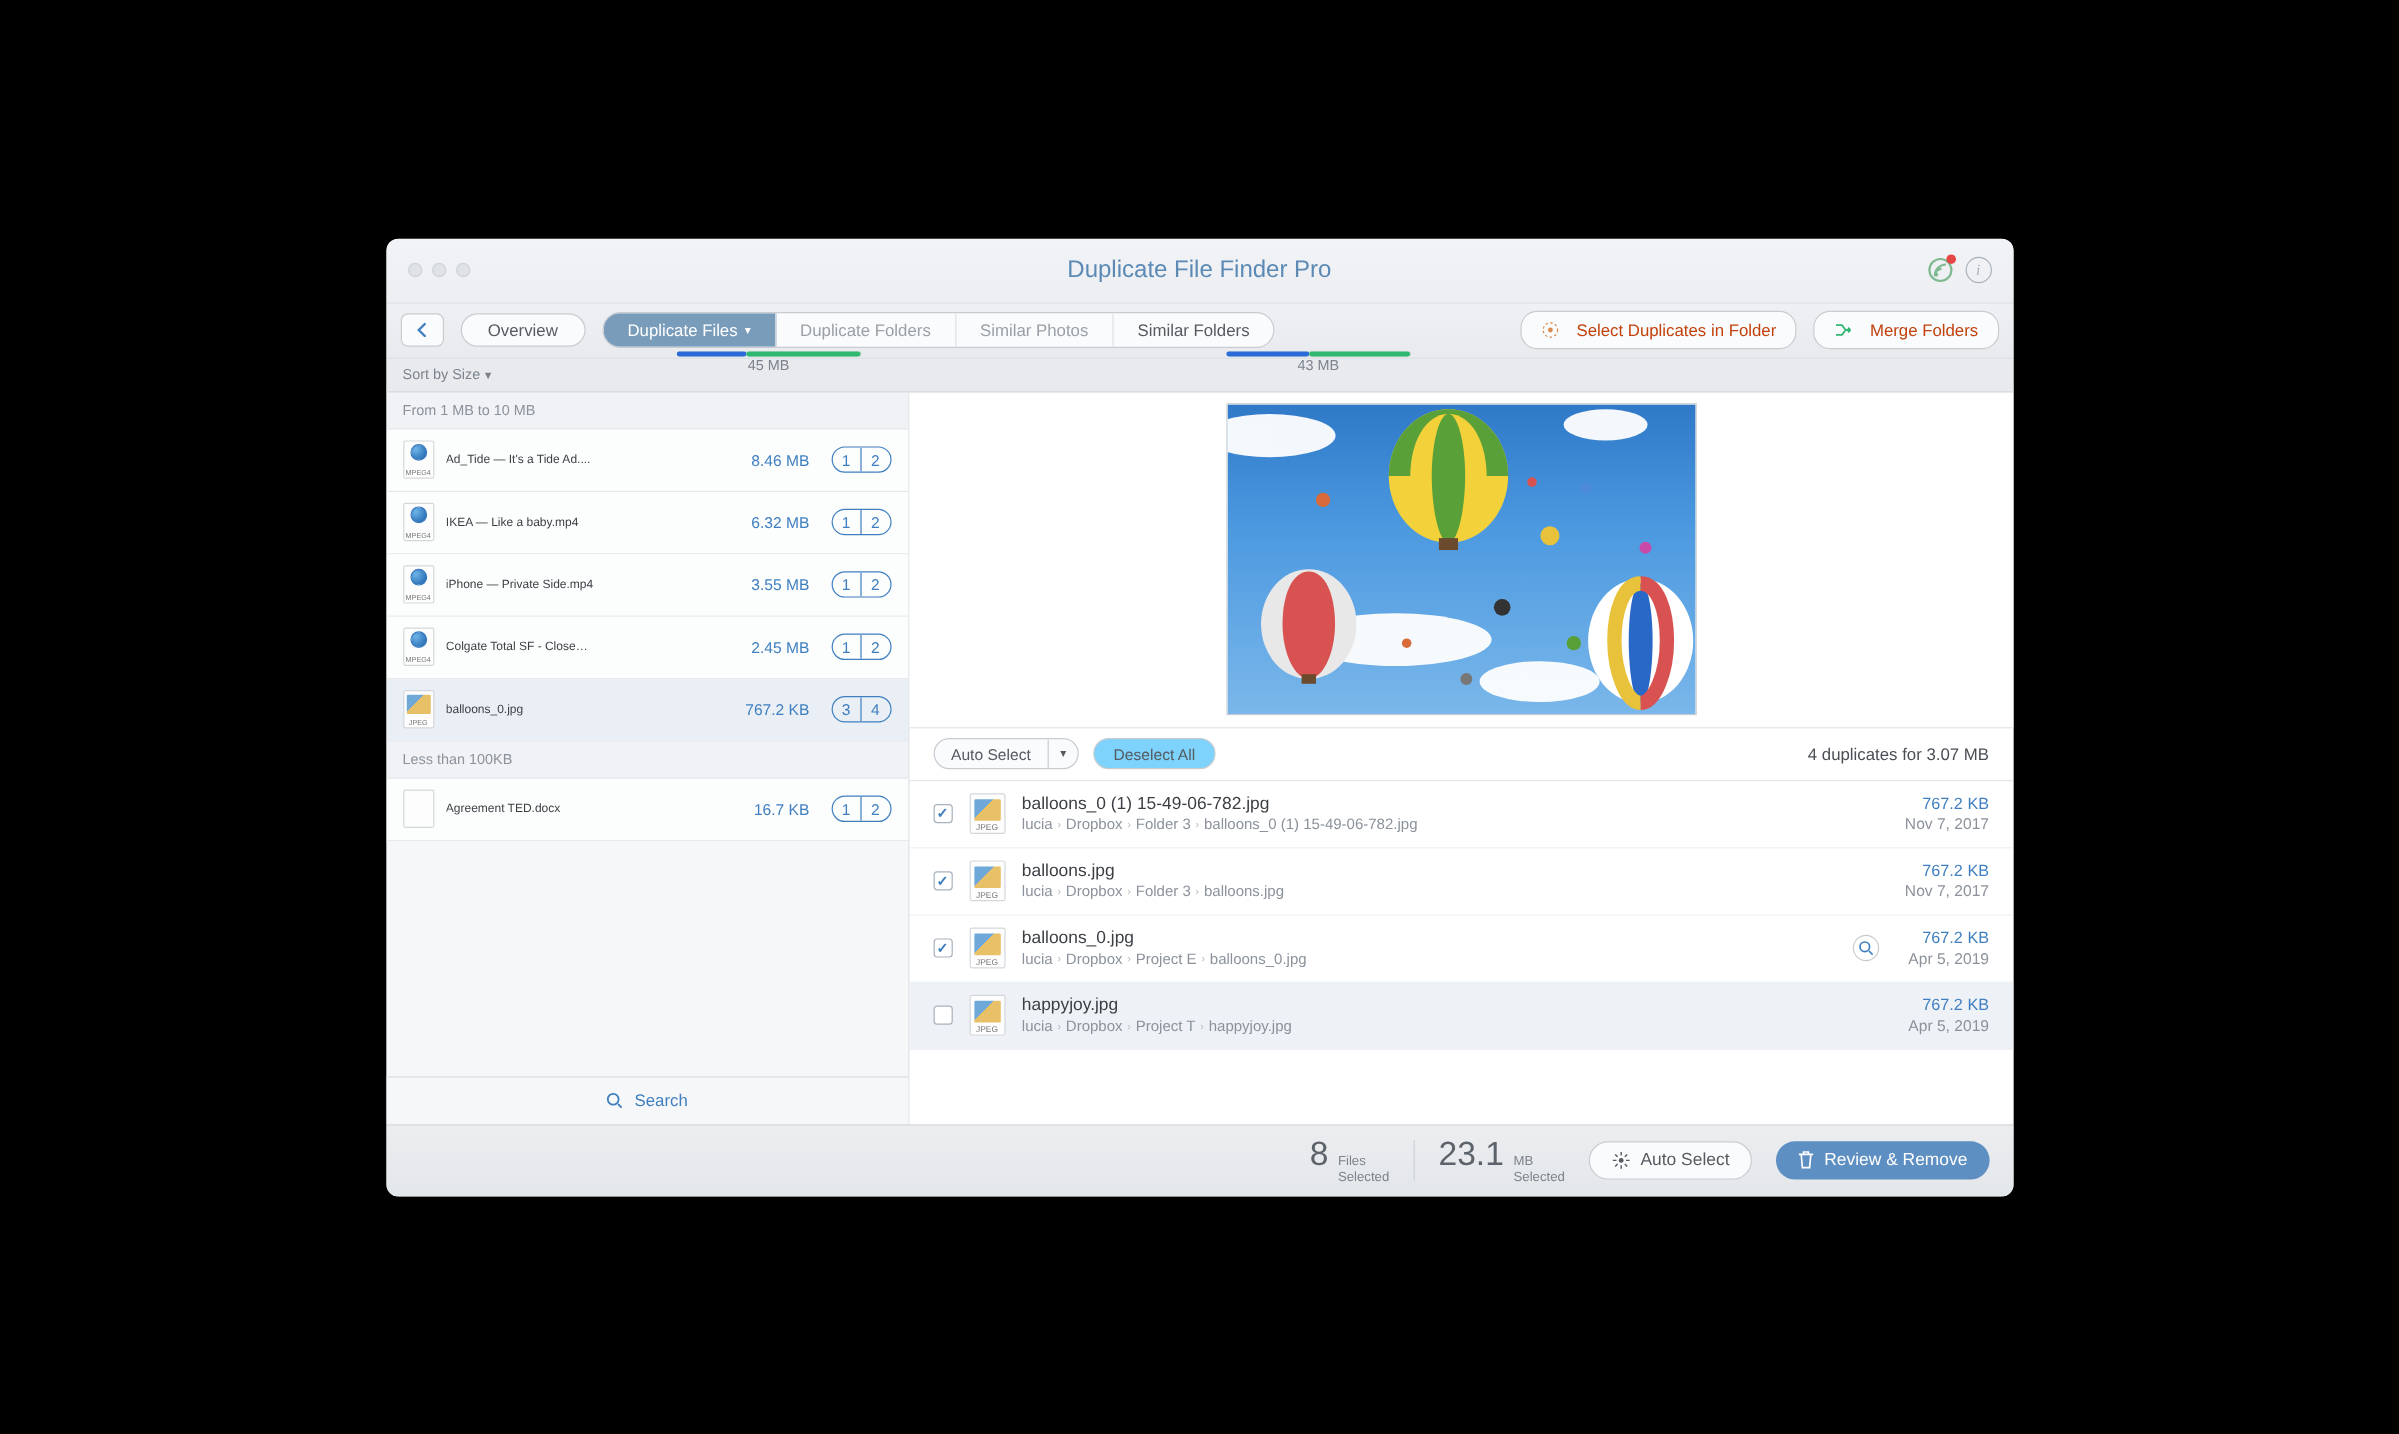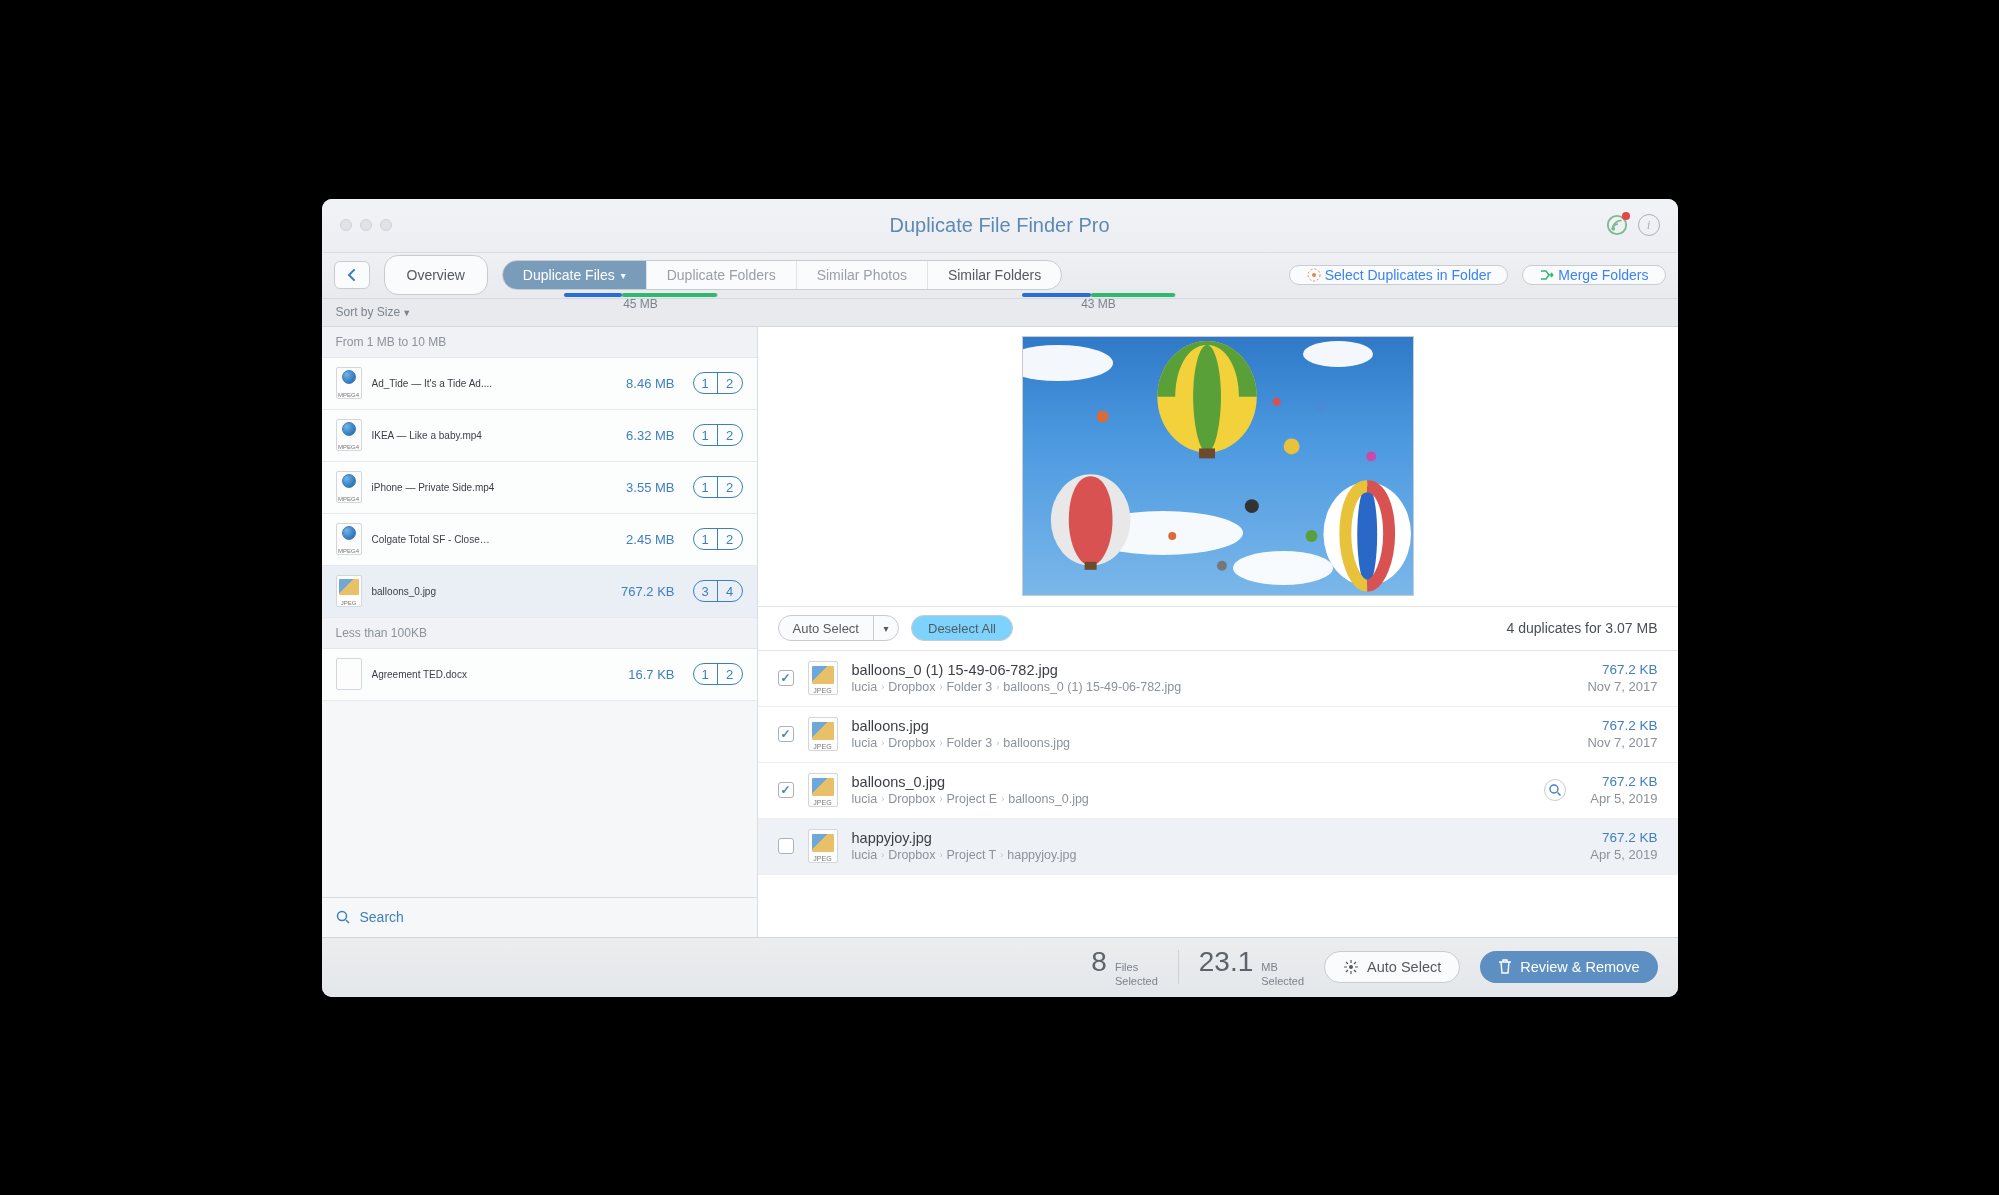--- a/index.html
+++ b/index.html
@@ -10,31 +10,31 @@
 .tl { width: 12px; height: 12px; border-radius: 50%; background: #dfe2e6; border: 1px solid #cfd3d8; }
 .title { position: absolute; left: 0; right: 0; text-align: center; color: #5c8ab5; font-size: 20px; font-weight: 400; pointer-events: none; }
 .hdr-right { margin-left: auto; display: flex; align-items: center; gap: 10px; }
 .rss { width: 22px; height: 22px; position: relative; }
 .rss svg { width: 22px; height: 22px; }
 .reddot { position: absolute; top: -2px; right: -2px; width: 8px; height: 8px; background: #e64545; border-radius: 50%; }
 .info-icon { width: 22px; height: 22px; border: 1.5px solid #a9b2bc; border-radius: 50%; display: flex; align-items: center; justify-content: center; color: #a9b2bc; font-family: Georgia, serif; font-style: italic; font-size: 13px; }
 
 .toolbar { height: 46px; background: linear-gradient(#eef0f3, #e8eaee); border-bottom: 1px solid #d5d9de; display: flex; align-items: center; padding: 0 12px; gap: 14px; }
 .back-btn { width: 36px; height: 28px; border: 1px solid #c8ccd1; border-radius: 6px; background: #fafbfc; display: flex; align-items: center; justify-content: center; color: #3f7fc0; }
-.pill-btn { height: 40px; padding: 0 22px; border: 1px solid #c8ccd1; border-radius: 14px; background: #fafbfc; color: #555a61; font-size: 14px; display: flex; align-items: center; }
+.pill-btn { height: 28px; padding: 0 22px; border: 1px solid #c8ccd1; border-radius: 14px; background: #fafbfc; color: #555a61; font-size: 14px; display: flex; align-items: center; }
 
 .tabbar { display: flex; height: 30px; border-radius: 15px; background: #fafbfc; border: 1px solid #c8ccd1; overflow: hidden; }
 .tab { padding: 0 20px; display: flex; align-items: center; color: #9aa0a8; font-size: 14px; border-right: 1px solid #dfe3e8; position: relative; }
 .tab:last-child { border-right: none; }
 .tab.active { background: #7a9cbb; color: #fff; }
 .tab.dark { color: #555a61; }
 .tab .caret { margin-left: 6px; font-size: 10px; }
 
 .tb-spacer { flex: 1; }
-.tb-action { height: 20px; padding: 0 16px; border: 1px solid #c8ccd1; border-radius: 14px; background: #fafbfc; color: #3b82f6; font-size: 14px; display: flex; align-items: center; gap: 3px; }
+.tb-action { height: 32px; padding: 0 16px; border: 1px solid #c8ccd1; border-radius: 14px; background: #fafbfc; color: #c2410c; font-size: 14px; display: flex; align-items: center; gap: 14px; }
 
 .sub-toolbar { height: 28px; background: #e8eaee; display: flex; align-items: center; padding: 0 14px; font-size: 12px; color: #7c838c; border-bottom: 1px solid #d5d9de; position: relative; }
 .sort-caret { font-size: 9px; margin-left: 2px; }
 
 .tab-indicators { position: absolute; top: -6px; left: 0; right: 0; height: 6px; pointer-events: none; }
 .ind { position: absolute; height: 4px; border-radius: 2px; }
 .ind .blue { position: absolute; left: 0; top: 0; height: 100%; background: #2b6bd8; border-radius: 2px; }
 .ind .green { position: absolute; top: 0; height: 100%; background: #2fb870; border-radius: 2px; }
 .ind-label { position: absolute; top: 4px; font-size: 12px; color: #7c838c; text-align: center; transform: translateX(-50%); }
 
@@ -48,21 +48,21 @@
 .ficon .page { width: 100%; height: 100%; background: #fdfdfd; border: 1px solid #d3d7dc; border-radius: 2px; position: relative; }
 .ficon .q { position: absolute; top: 3px; left: 50%; transform: translateX(-50%); width: 14px; height: 14px; border-radius: 50%; background: radial-gradient(circle at 30% 30%, #6fb4e8, #1a5fa8); border: 1px solid #3a7bc0; }
 .ficon .ext { position: absolute; bottom: 1px; left: 0; right: 0; text-align: center; font-size: 6px; color: #777; }
 .ficon .jp { position: absolute; top: 4px; left: 3px; right: 3px; height: 16px; background: linear-gradient(135deg,#6da8d8 40%, #e8c068 40%); border-radius: 1px; }
 .fname { flex: 1; font-size: 10px; color: #3b3f44; white-space: nowrap; overflow: hidden; text-overflow: ellipsis; }
 .fsize { font-size: 13px; color: #3f7fc0; margin-right: 8px; min-width: 62px; text-align: right; }
 .counter { display: flex; border: 1px solid #3f7fc0; border-radius: 12px; height: 22px; overflow: hidden; }
 .counter span { width: 24px; display: flex; align-items: center; justify-content: center; font-size: 13px; color: #3f7fc0; }
 .counter span:first-child { border-right: 1px solid #3f7fc0; }
 
-.search-row { height: 40px; border-top: 1px solid #d9dde2; display: flex; align-items: center; padding: 0 14px; gap: 10px; color: #3f7fc0; font-size: 14px; background: #f6f7f9; }
+.search-row { height: 40px; border-top: 1px solid #d9dde2; display: flex; align-items: center; padding: 0 14px; gap: 10px; color: #3f7fc0; font-size: 14px; background: #f6f7f9; justify-content: center; }
 
 .content { flex: 1; display: flex; flex-direction: column; background: #fff; }
 .preview-area { flex: 0 0 280px; display: flex; align-items: center; justify-content: center; background: #fff; border-bottom: 1px solid #e2e5e9; }
 .preview-img { width: 392px; height: 260px; border: 1px solid #c9cdd2; position: relative; overflow: hidden; }
 
 .dup-toolbar { height: 44px; display: flex; align-items: center; padding: 0 20px; gap: 12px; border-bottom: 1px solid #e2e5e9; }
 .seg { display: flex; border: 1px solid #c8ccd1; border-radius: 14px; height: 26px; overflow: hidden; background: #fafbfc; }
 .seg-main { padding: 0 14px; display: flex; align-items: center; color: #555a61; font-size: 13px; border-right: 1px solid #c8ccd1; }
 .seg-caret { width: 24px; display: flex; align-items: center; justify-content: center; color: #555a61; font-size: 10px; }
 .sm-pill { height: 26px; padding: 0 16px; border: 1px solid #c8ccd1; border-radius: 13px; background: #7dd3fc; color: #555a61; font-size: 13px; display: flex; align-items: center; }

